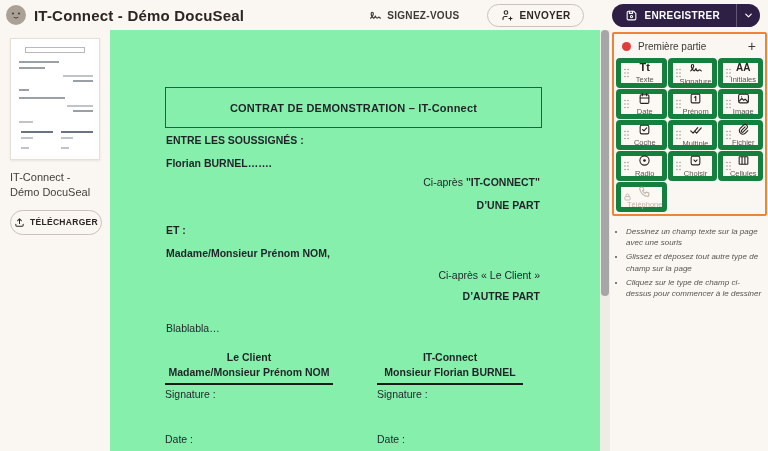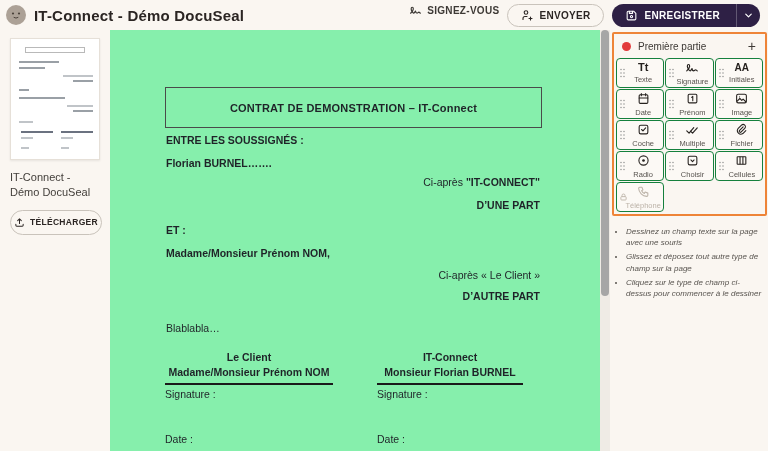--- a/index.html
+++ b/index.html
@@ -5,21 +5,21 @@
   * { box-sizing: border-box; margin: 0; padding: 0; }
   html,body { width:768px; height:451px; }
   body { font-family:"Liberation Sans", sans-serif; background:#faf6f1; overflow:hidden; }
   #app { position:relative; width:768px; height:451px; background:#faf6f1; }
 
   
   .topbar { position:absolute; top:0; left:0; right:0; height:30px; display:flex; align-items:center; padding:0 8px 0 6px; background:#faf6f1; }
   .avatar { width:20px; height:20px; border-radius:50%; background:#aca196; flex:0 0 auto; position:relative; }
   .avatar svg { position:absolute; inset:0; }
   .app-title { font-size:15px; font-weight:700; color:#2b2523; margin-left:8px; letter-spacing:.2px; }
-  .topbar-right { margin-left:auto; display:flex; align-items:flex-start; gap:8px; }
+  .topbar-right { margin-left:auto; display:flex; align-items:center; gap:28px; }
   .txt-btn { display:flex; align-items:center; gap:5px; font-size:10px; font-weight:700; color:#3d3935; letter-spacing:.3px; cursor:pointer; background:none; border:none; }
   .pill { display:flex; align-items:center; gap:6px; height:23px; padding:0 13px; border-radius:12px; font-size:10px; font-weight:700; letter-spacing:.3px; cursor:pointer; }
   .pill-outline { border:1px solid #c9c3bb; background:#faf6f1; color:#2b2523; }
   .pill-dark { border:none; background:#2e2045; color:#ffffff; padding:0; overflow:hidden; }
   .pill-dark .main-seg { display:flex; align-items:center; gap:6px; padding:0 10px 0 13px; height:100%; }
   .pill-dark .chev-seg { display:flex; align-items:center; justify-content:center; width:24px; height:100%; border-left:1px solid rgba(255,255,255,.25); }
 
   
   .leftbar { position:absolute; top:30px; left:0; width:110px; bottom:0; background:#faf6f1; padding:8px 10px; }
   .thumb { width:90px; height:122px; background:#ffffff; border:1px solid #e6e0d8; box-shadow:0 1px 2px rgba(0,0,0,.08); position:relative; cursor:pointer; }
@@ -44,21 +44,21 @@
   .scroll-thumb { position:absolute; left:601px; top:30px; width:8px; height:266px; background:#a6a6a6; border-radius:4px; cursor:pointer; }
 
   
   .rightbar { position:absolute; left:610px; top:30px; right:0; bottom:0; background:#faf6f1; }
   .palette { position:absolute; left:2px; right:1px; top:2px; border:2px solid #ee8438; border-radius:2px; background:#faf6f1; }
   .pal-head { display:flex; align-items:center; height:24px; padding:0 8px; cursor:pointer; }
   .party-dot { width:9px; height:9px; border-radius:50%; background:#e23b3b; flex:0 0 auto; }
   .party-label { font-size:10px; color:#3d3935; margin-left:7px; flex:1; }
   .plus-btn { font-size:14px; color:#3d3935; line-height:1; cursor:pointer; background:none; border:none; padding:0 1px; }
   .grid { display:grid; grid-template-columns:repeat(3, 1fr); padding:0 2px 2px 2px; gap:1px; }
-  .cell { position:relative; height:30px; background:#fcf9f5; border:1px solid #15803d; border-radius:4px; display:flex; flex-direction:column; align-items:center; justify-content:center; cursor:pointer; padding-left:6px; }
+  .cell { position:relative; height:30px; background:#fcf9f5; border:5px solid #15803d; border-radius:4px; display:flex; flex-direction:column; align-items:center; justify-content:center; cursor:pointer; padding-left:6px; }
   .grip { position:absolute; left:2px; top:50%; transform:translateY(-50%); display:flex; cursor:grab; }
   .cicon { height:14px; display:flex; align-items:center; justify-content:center; color:#26221f; }
   .cicon-text { font-size:11px; font-weight:700; color:#26221f; line-height:1; }
   .clabel { font-size:7.5px; color:#57534e; margin-top:2px; white-space:nowrap; }
   .cell.disabled { cursor:default; }
   .cell.disabled .cicon, .cell.disabled .cicon-text { color:#bcb3a8; }
   .cell.disabled .clabel { color:#bcb3a8; }
   .tips { margin:8px 6px 0 16px; font-size:8px; color:#57534e; line-height:1.4;font-style:italic; }
   .tips li { margin-bottom:3px; }
 </style>

